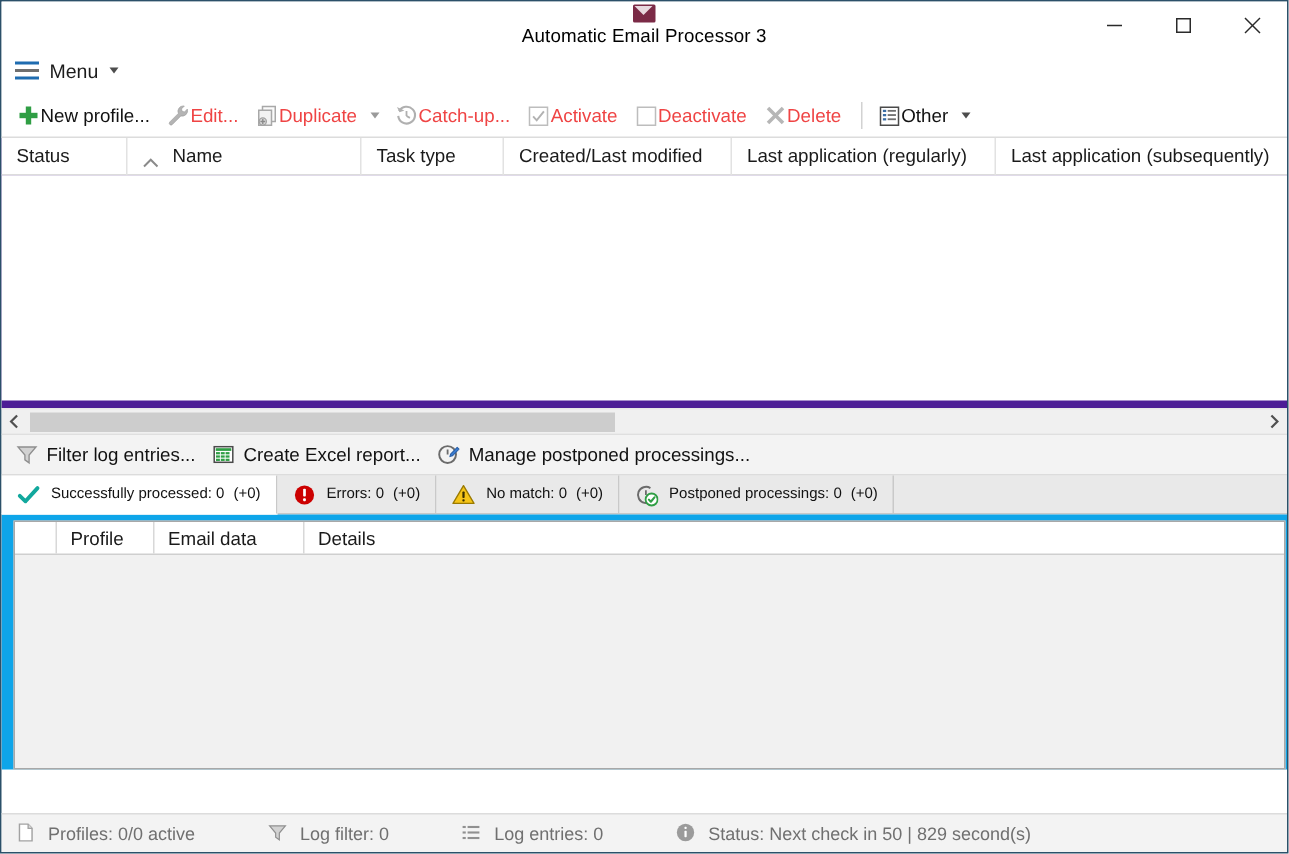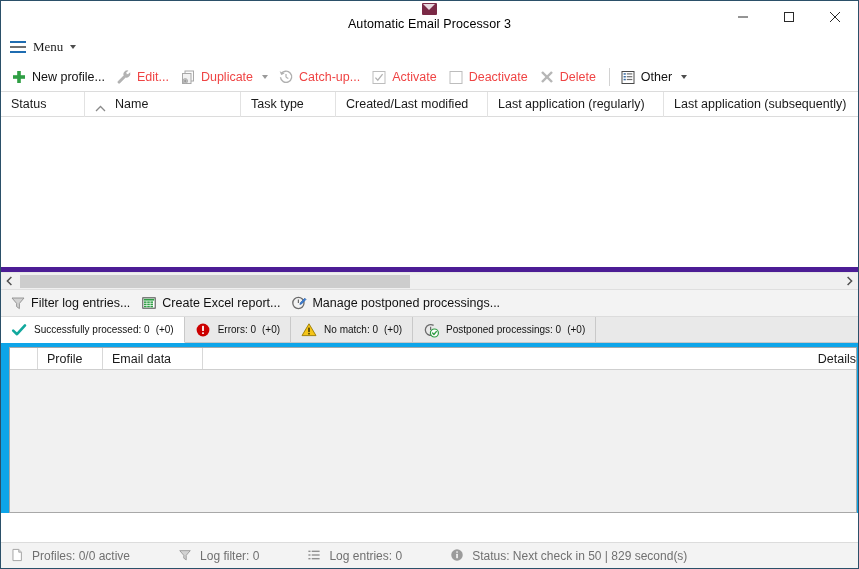--- a/index.html
+++ b/index.html
@@ -68,21 +68,20 @@
     color: #000;
   }
   .wbtn svg { display: block; }
 
   
   #menustrip {
     height: 30px;
     background: #ffffff;
     display: flex; align-items: center;
     padding-left: 9px;
-    font-family: Liberation Serif, serif;
   }
   .ham {
     width: 16px; height: 12px; margin-right: 7px;
     display: flex; flex-direction: column; justify-content: space-between;
     flex: none;
   }
   .ham i { display:block; height: 2px; width: 16px; background: #1f6cb0; }
   .ham i.g { background: #6f6f6f; }
   #menu-label { font-size: 13px; color: #1c1c1c; }
   .caret {
@@ -99,21 +98,21 @@
     display: flex; align-items: center;
     padding-left: 6px;
     border-bottom: 1px solid #dcdcdc;
   }
   .tbitem {
     display: flex; align-items: center;
     height: 24px; padding: 0 7px 0 4px;
     white-space: nowrap;
     font-size: 12.5px;
   }
-  .tbitem .lbl { margin-left: 5px; }
+  .tbitem .lbl { margin-left: 0; }
   .tbitem.enabled .lbl { color: #111111; }
   .tbitem.disabled .lbl { color: #ef4444; }
   .tbsep {
     width: 1px; height: 18px; background: #d2d2d2; margin: 0 6px;
     flex: none;
   }
   .tbcaret {
     width: 0; height: 0; margin: 0 6px 0 2px;
     border-left: 3.5px solid transparent;
     border-right: 3.5px solid transparent;
@@ -233,21 +232,21 @@
     border-bottom: 1px solid #cfcfcf;
     flex: none;
   }
   .lcol {
     height: 21px; display: flex; align-items: center;
     padding-left: 9px;
     border-right: 1px solid #d8d8d8;
     font-size: 12.5px; color: #1a1a1a; white-space: nowrap;
     flex: none;
   }
-  .lcol:last-child { border-right: none; flex: 1 1 auto; justify-content: flex-end; }
+  .lcol:last-child { border-right: none; flex: 1 1 auto; }
   #logbody { flex: 1 1 auto; background: #f1f1f1; }
 
   
   #statusbar {
     position: absolute; left: 0; bottom: 0;
     width: 857px; height: 26px;
     background: #f3f3f3;
     border-top: 1px solid #dcdcdc;
     display: flex; align-items: center;
     padding-left: 9px;

